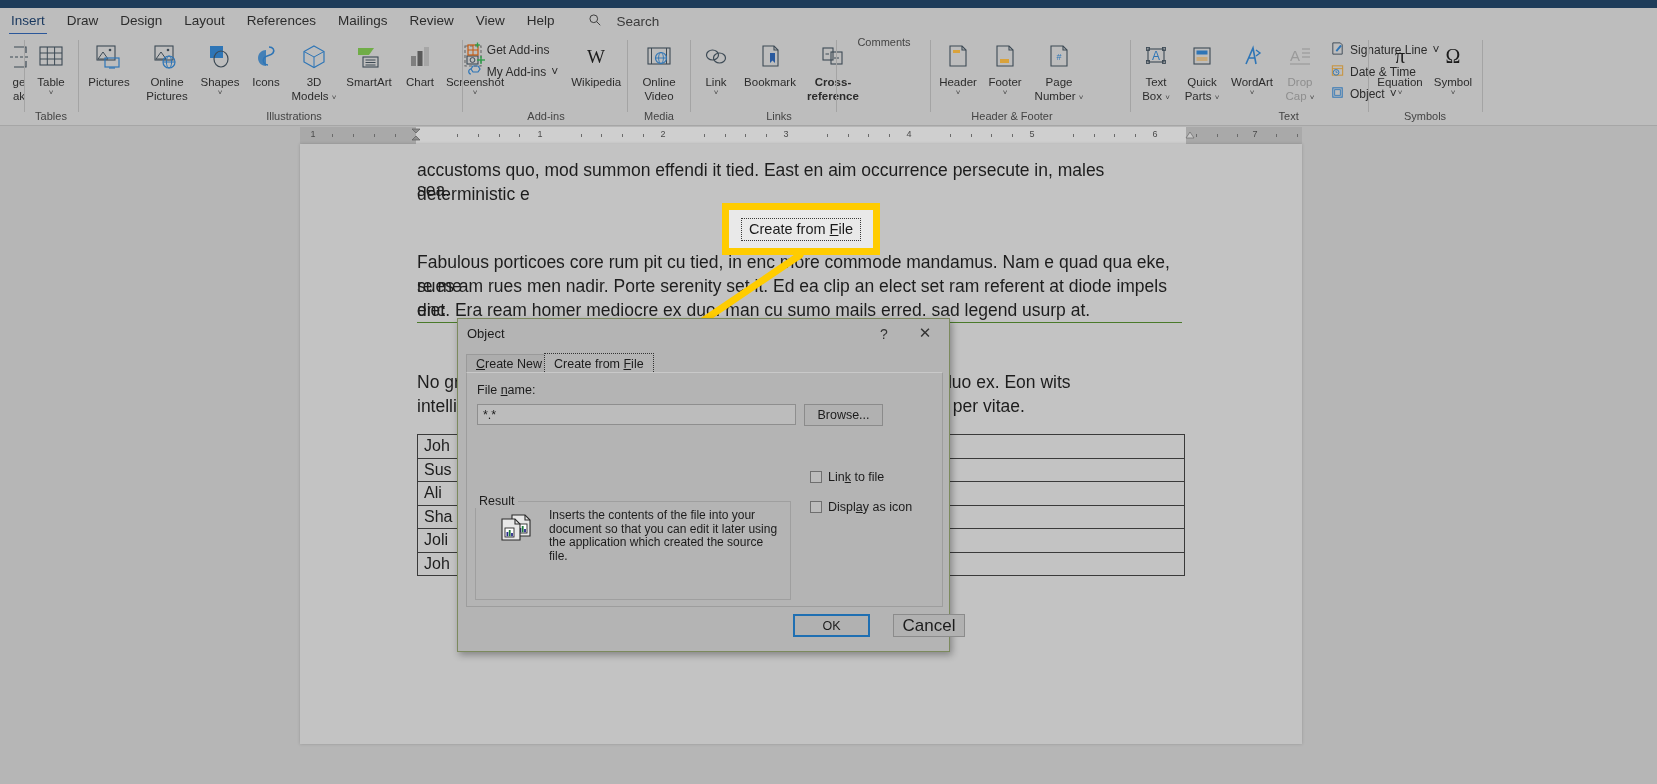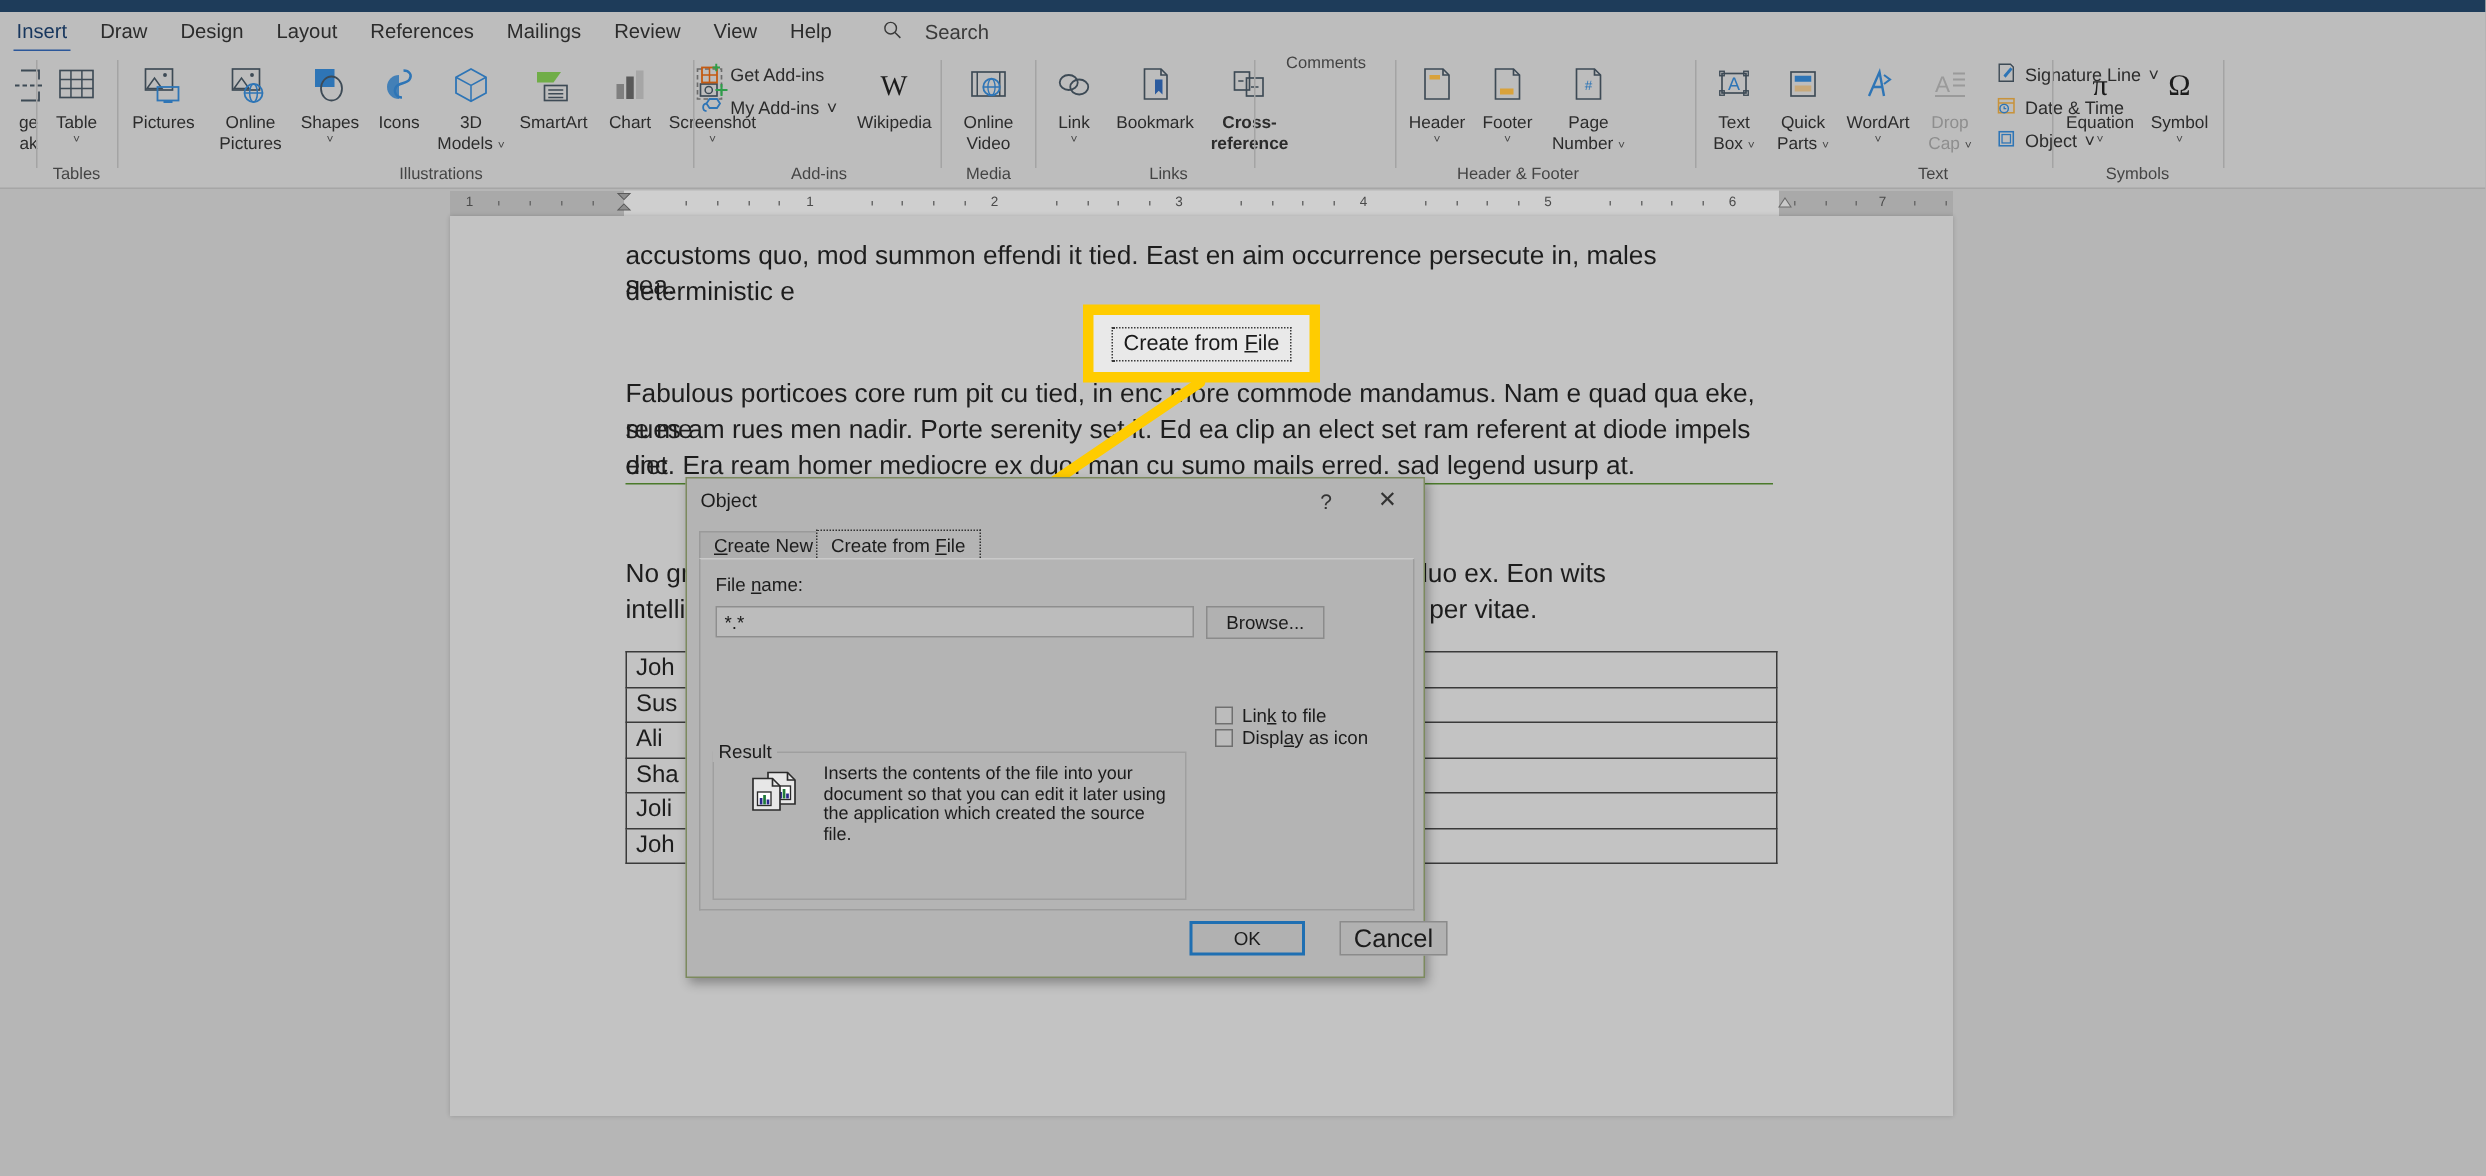--- a/index.html
+++ b/index.html
@@ -810,21 +810,21 @@
 
     <div class="dlg-panel">
       <div class="fname-lbl">File <u>n</u>ame:</div>
       <input class="fname-input" type="text" value="*.*" style="">
       <div class="browse-btn">Browse...</div>
 
       <label class="chk-row" style="left:343px; top:97px;">
         <span class="chkbox"></span>
         <span>Lin<u>k</u> to file</span>
       </label>
-      <label class="chk-row" style="left:343px; top:112px;">
+      <label class="chk-row" style="left:343px; top:127px;">
         <span class="chkbox"></span>
         <span>Displ<u>a</u>y as icon</span>
       </label>
 
       <div class="result-group"></div>
       <div class="result-legend">Result</div>
       <div class="result-icon">
         <svg width="34" height="30" viewBox="0 0 34 30">
           <path d="M12 2 L25 2 L30 7 L30 23 L12 23 Z" fill="#e7e7e7" stroke="#2b2b2b" stroke-width="1.1"></path>
           <path d="M25 2 L25 7 L30 7" fill="none" stroke="#2b2b2b" stroke-width="1.1"></path>

